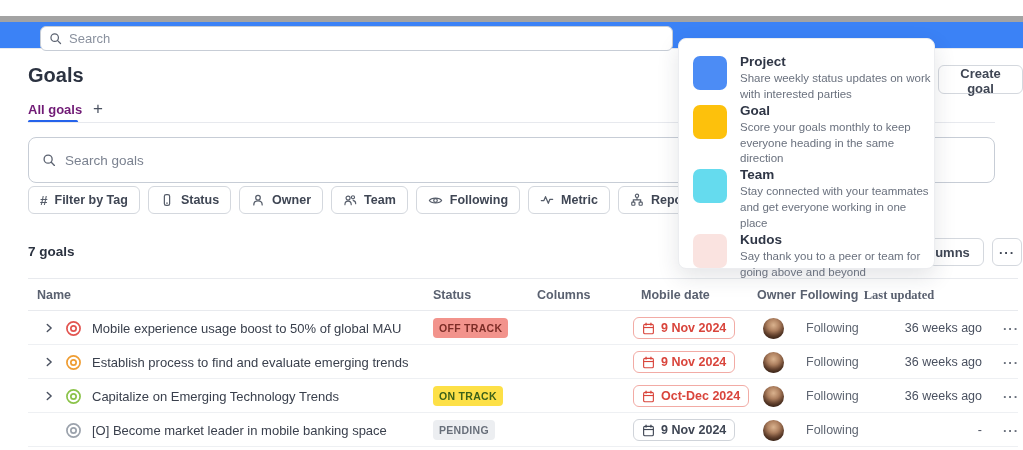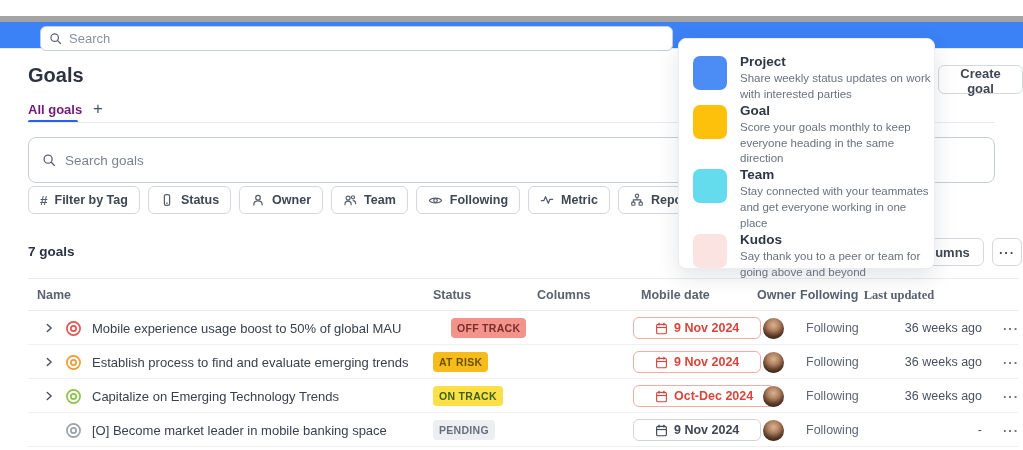--- a/index.html
+++ b/index.html
@@ -106,21 +106,21 @@
 
   .row-chevron { color:#4a5160; cursor:pointer; }
   .chev-spacer { width:12px; }
   .goal-name { font-size:13px; color:#3a404d; }
   .status-badge {
     display:inline-block; font-size:10.5px; font-weight:700; letter-spacing:.3px;
     padding:4px 6px; border-radius:4px; white-space:nowrap;
   }
   .date-badge {
     display:inline-flex; align-items:center; gap:6px;
-    border:1px solid; border-radius:6px; padding:3px 21px;
+    border:1px solid; border-radius:6px; padding:3px 8px;
     font-size:12.5px; font-weight:600; white-space:nowrap;
   }
   .avatar {
     width:21px; height:21px; border-radius:50%;
     background:
       radial-gradient(circle at 50% 34%, #d9b28e 0%, #b08261 34%, #7c543c 58%, #4a2f21 82%, #2e1d13 100%);
     box-shadow:inset 0 -7px 6px -4px rgba(40,24,14,.55);
   }
   .row-menu { font-size:13px; font-weight:700; color:#6a707c; letter-spacing:1px; cursor:pointer; background:none; border:none; font-family:inherit; }
 
@@ -257,21 +257,21 @@
         </span>
       <span style="color: rgb(226, 84, 80);">
           <svg width="17" height="17" viewBox="0 0 16 16">
             <circle cx="8" cy="8" r="6.2" fill="none" stroke="currentColor" stroke-width="1.6"></circle>
             <circle cx="8" cy="8" r="2.5" fill="none" stroke="currentColor" stroke-width="1.6"></circle>
           </svg>
         </span>
       <span class="goal-name">Mobile experience usage boost to 50% of global MAU</span>
     </div>
     <div class="cell c-status">
-        <span class="status-badge" style="background-color: rgb(242, 147, 140); color: rgb(124, 45, 39); margin-left: 18px;">OFF TRACK</span>
+        <span class="status-badge" style="background-color: rgb(242, 147, 140); color: rgb(124, 45, 39);">OFF TRACK</span>
       </div>
     <div class="cell c-progress"></div>
     <div class="cell c-target">
       <span class="date-badge" style="color: rgb(217, 69, 60); border-color: rgb(242, 171, 165);">
         <span>
             <svg width="13" height="13" viewBox="0 0 16 16">
               <rect x="2" y="3" width="12" height="11.5" rx="1.6" fill="none" stroke="currentColor" stroke-width="1.4"></rect>
               <line x1="2" y1="6.8" x2="14" y2="6.8" stroke="currentColor" stroke-width="1.4"></line>
               <line x1="5" y1="1.4" x2="5" y2="4" stroke="currentColor" stroke-width="1.4" stroke-linecap="round"></line>
               <line x1="11" y1="1.4" x2="11" y2="4" stroke="currentColor" stroke-width="1.4" stroke-linecap="round"></line>
@@ -298,23 +298,20 @@
           </svg>
         </span>
       <span style="color: rgb(239, 157, 51);">
           <svg width="17" height="17" viewBox="0 0 16 16">
             <circle cx="8" cy="8" r="6.2" fill="none" stroke="currentColor" stroke-width="1.6"></circle>
             <circle cx="8" cy="8" r="2.5" fill="none" stroke="currentColor" stroke-width="1.6"></circle>
           </svg>
         </span>
       <span class="goal-name">Establish process to find and evaluate emerging trends</span>
     </div>
-    <div class="cell c-status">
-        <span class="status-badge" style="background-color: rgb(246, 188, 28); color: rgb(107, 82, 0);">AT RISK</span>
-      </div>
     <div class="cell c-progress"></div>
     <div class="cell c-target">
       <span class="date-badge" style="color: rgb(217, 69, 60); border-color: rgb(242, 171, 165);">
         <span>
             <svg width="13" height="13" viewBox="0 0 16 16">
               <rect x="2" y="3" width="12" height="11.5" rx="1.6" fill="none" stroke="currentColor" stroke-width="1.4"></rect>
               <line x1="2" y1="6.8" x2="14" y2="6.8" stroke="currentColor" stroke-width="1.4"></line>
               <line x1="5" y1="1.4" x2="5" y2="4" stroke="currentColor" stroke-width="1.4" stroke-linecap="round"></line>
               <line x1="11" y1="1.4" x2="11" y2="4" stroke="currentColor" stroke-width="1.4" stroke-linecap="round"></line>
             </svg>

